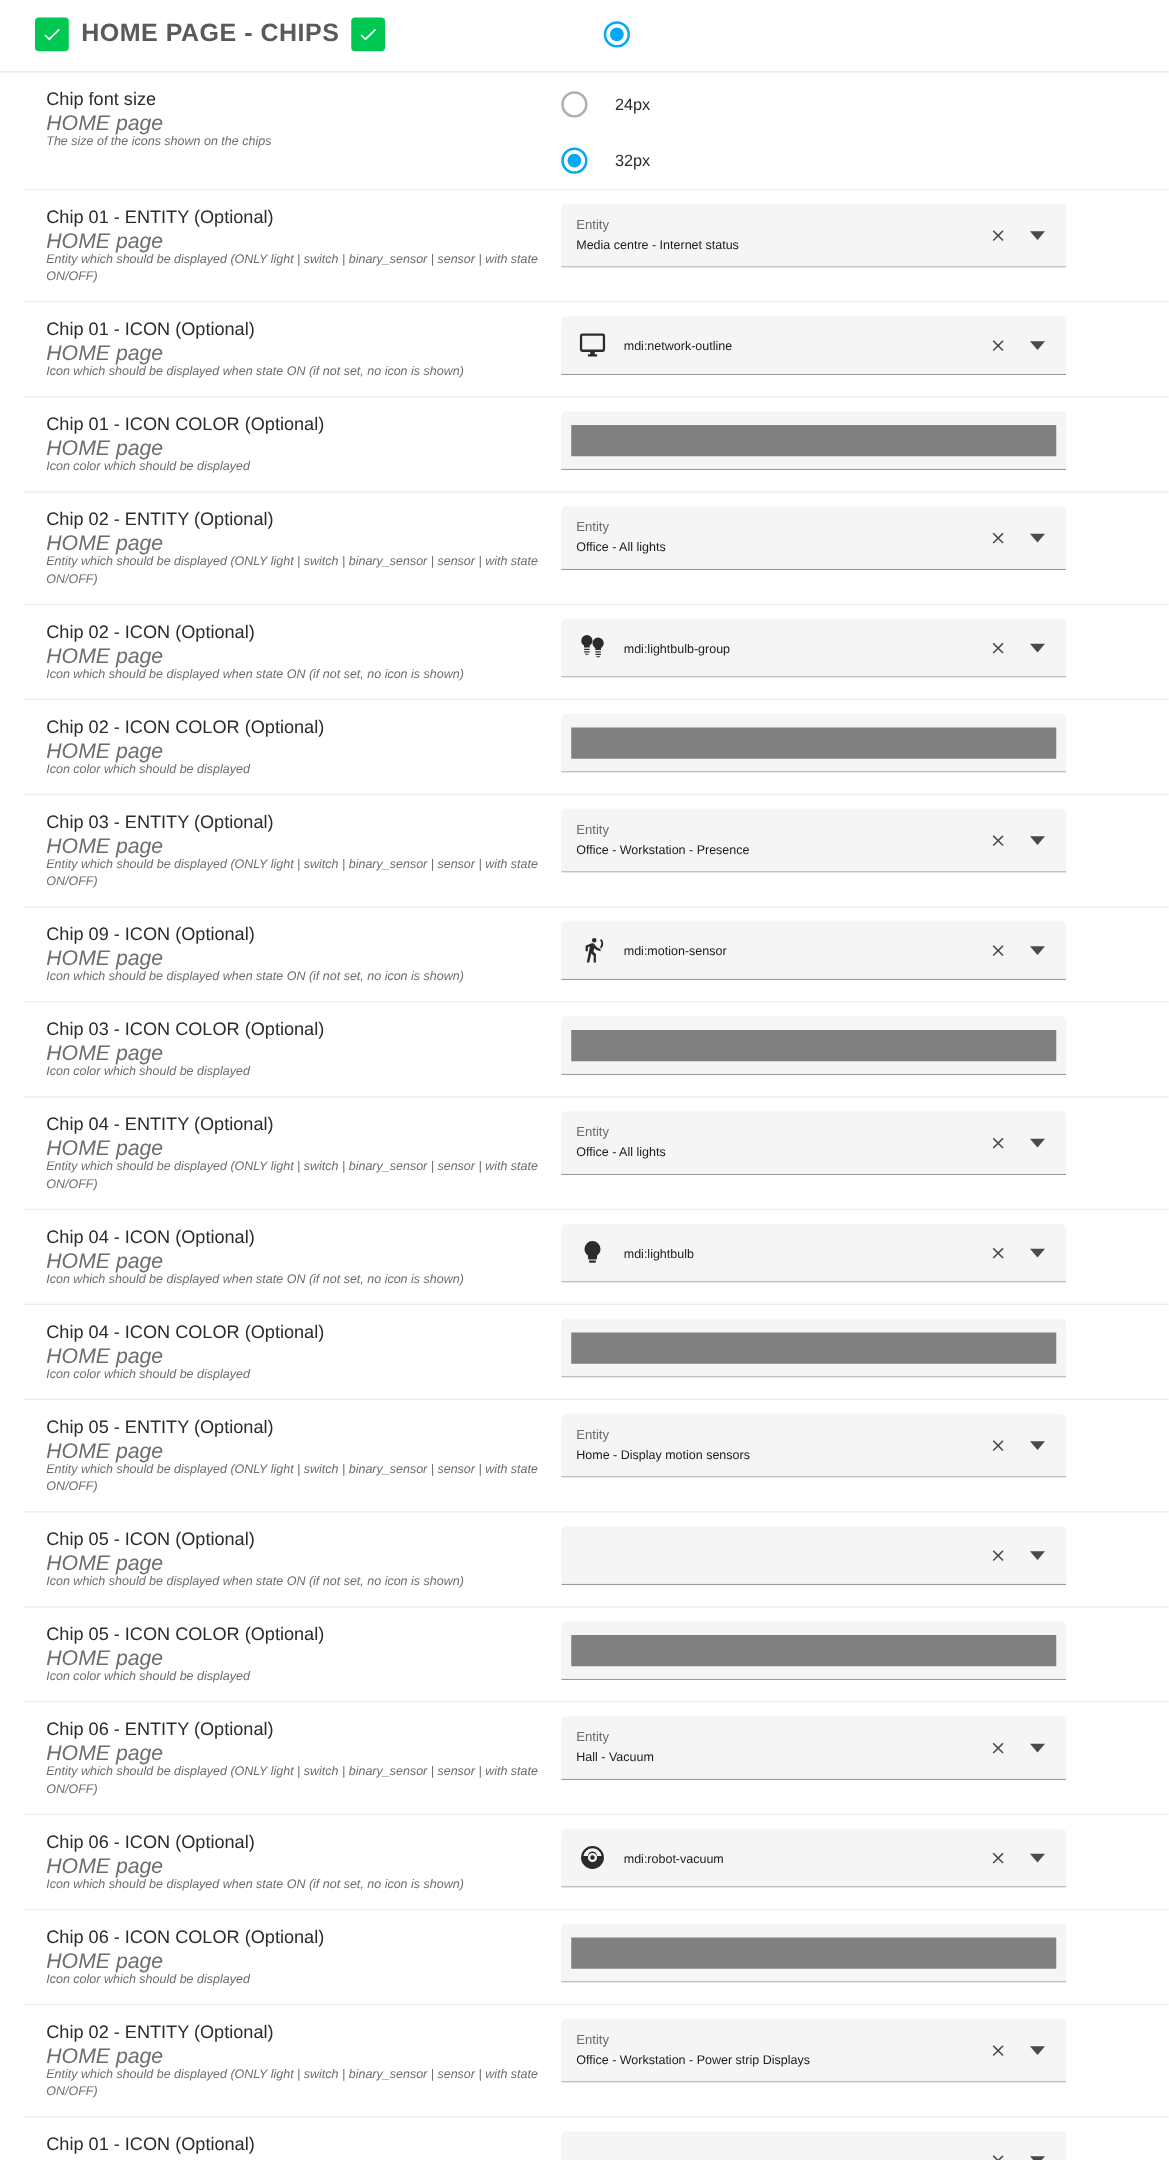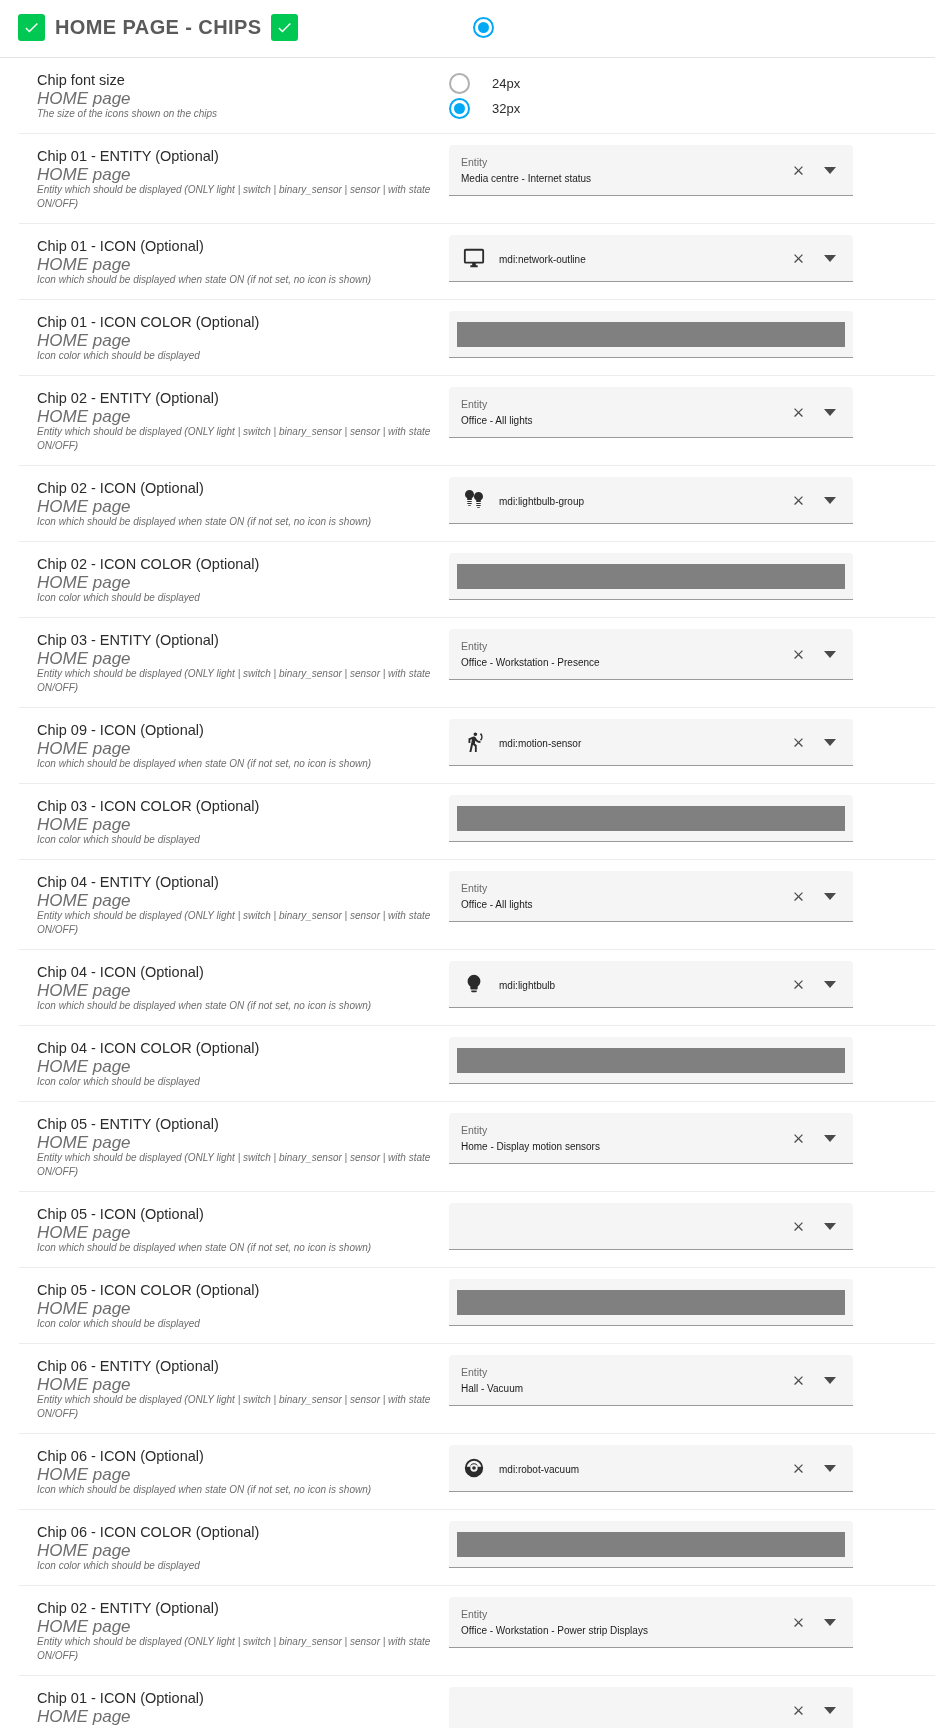--- a/index.html
+++ b/index.html
@@ -13,21 +13,21 @@
     min-height: 1728px;
     background: #ffffff;
     position: relative;
     overflow: hidden;
   }
 
   
   .header {
     display: flex;
     align-items: center;
-    padding: 14px 18px 16px 18px;
+    padding: 14px 18px 16px 28px;
     border-bottom: 1px solid #e4e4e4;
     min-height: 58px;
   }
   .chk {
     width: 27px; height: 27px;
     background: #00c853;
     border-radius: 3px;
     display: inline-flex;
     align-items: center;
     justify-content: center;
@@ -106,21 +106,21 @@
   .lbl-desc {
     font-size: 10px;
     color: #6d6d6d;
     font-style: italic;
     line-height: 14px;
     margin-top: 1px;
   }
 
   
   .fontsize-row .row-right {
-    gap: 4px;
+    gap: 24px;
     padding-top: 4px;
   }
   .radio-opt {
     display: flex;
     align-items: center;
     gap: 22px;
   }
   .radio-opt .radio-lbl {
     font-size: 13px;
     color: #2b2b2b;

